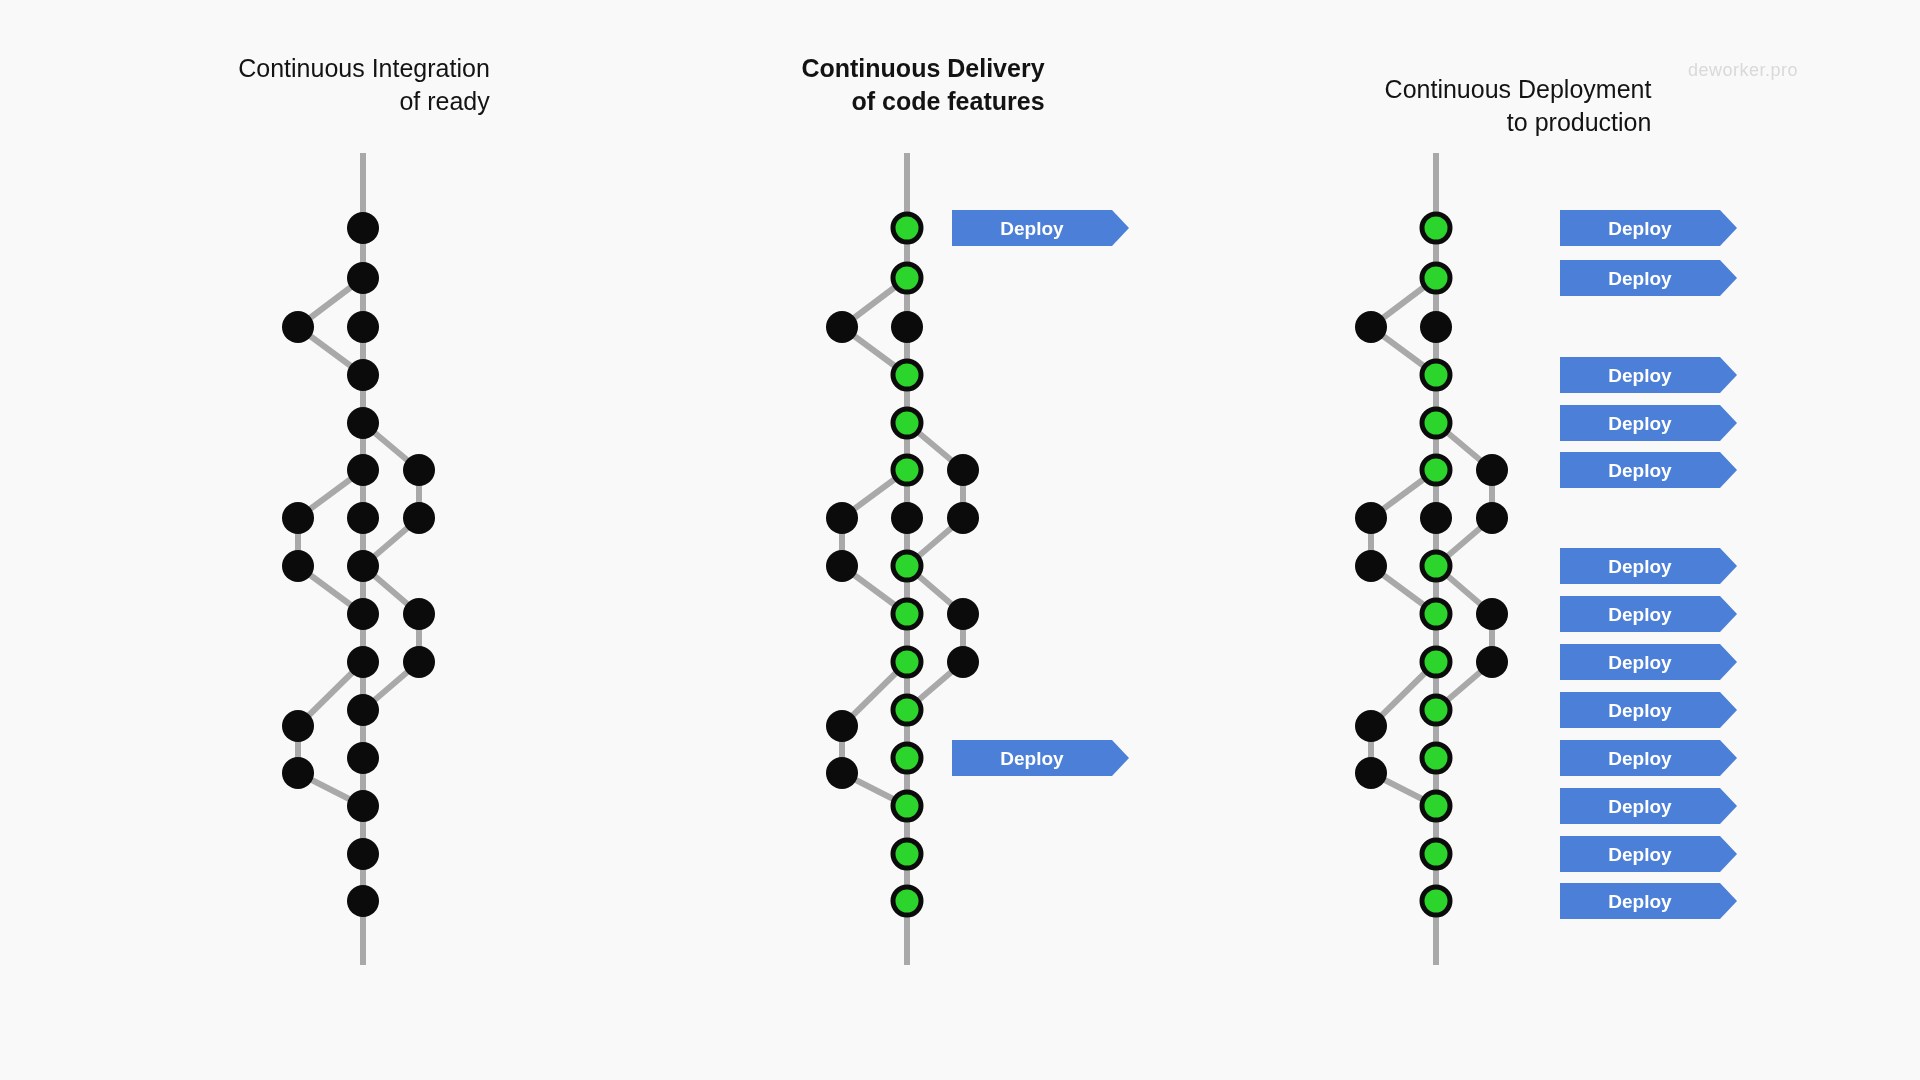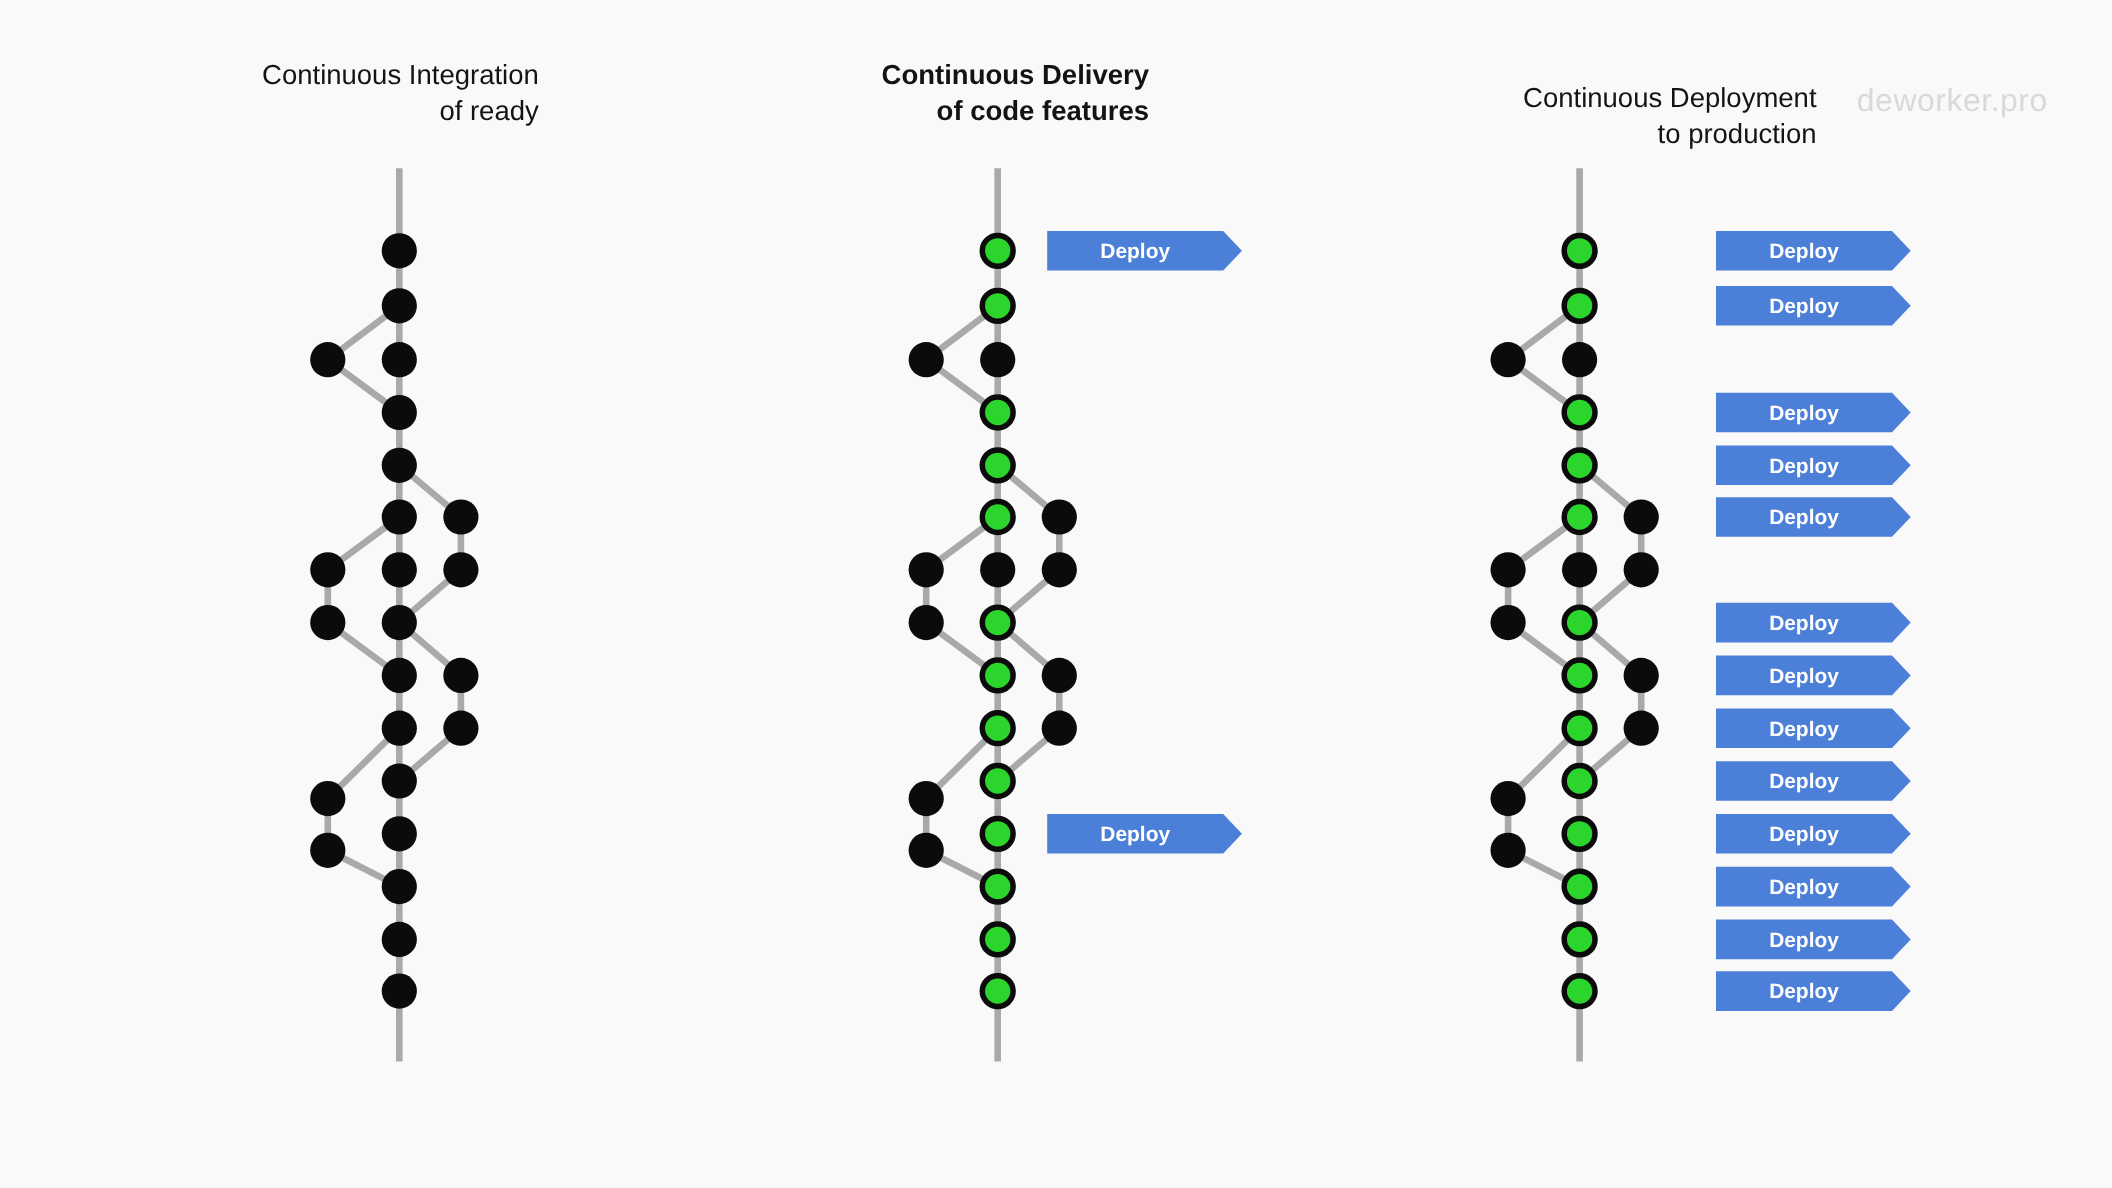--- a/index.html
+++ b/index.html
@@ -17,22 +17,22 @@
     transform: translateX(-50%);
     text-align: right;
     font-size: 25px;
     line-height: 33px;
     color: #131313;
     white-space: nowrap;
   }
   #watermark {
     position: absolute;
     left: 1688px;
-    top: 76px;
-    font-size: 29px;
+    top: 60px;
+    font-size: 18px;
     color: #d9d9d9;
     letter-spacing: 0.5px;
   }
   svg { position: absolute; left: 0; top: 0; }
 </style>
 </head>
 <body>
 
 <div id="stage">
 

